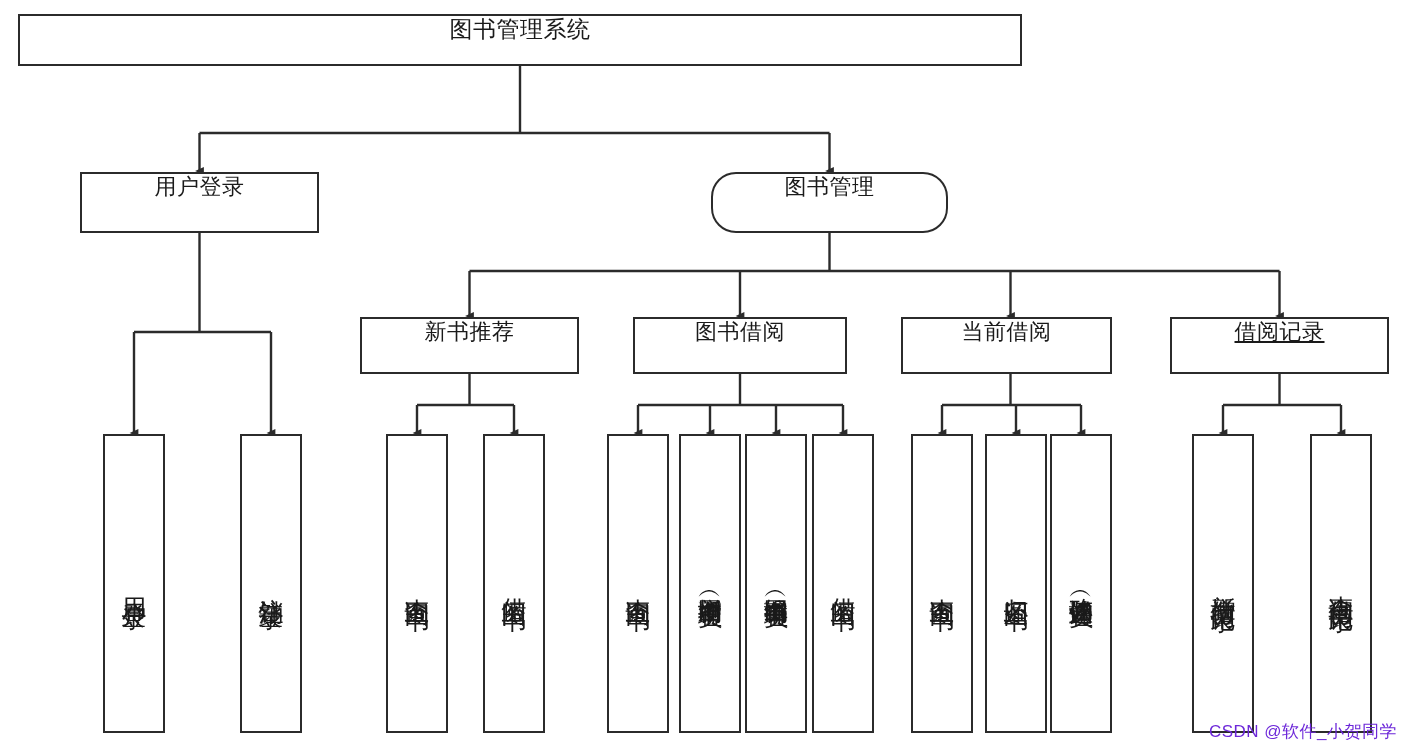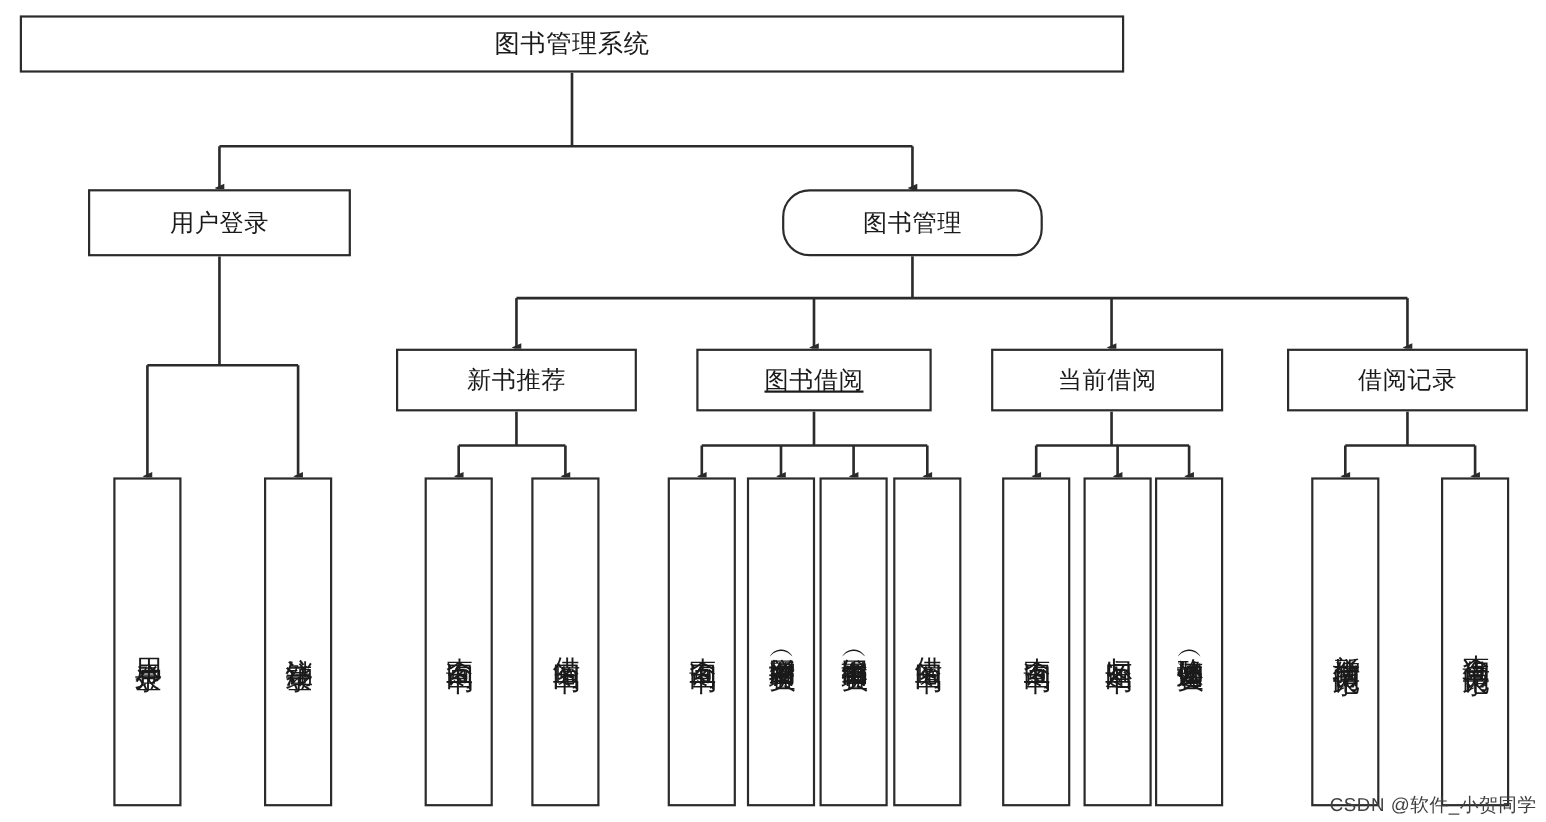--- a/index.html
+++ b/index.html
@@ -20,21 +20,20 @@
     left:0; top:0;
     width:1405px; height:747px;
     pointer-events:none;
   }
   .node{
     position:absolute;
     box-sizing:border-box;
     border:2px solid #2b2b2b;
     background:#ffffff;
     display:flex;
-    align-items:center;
     justify-content:center;
     color:#1a1a1a;
   }
   .node .label{
     display:block;
     text-align:center;
     line-height:1.18;
     color:#1a1a1a;
   }
   
@@ -61,21 +60,21 @@
   .node.vert.long .label{
     font-size:24px;
     letter-spacing:1px;
     max-height:292px;
   }
   .watermark{
     position:absolute;
     right:8px;
     bottom:4px;
     font-size:17px;
-    color:#404040;
+    color:#6d28d9;
     letter-spacing:0.5px;
     white-space:nowrap;
     font-family:"Liberation Sans","DejaVu Sans",sans-serif;
   }
 </style>
 </head>
 <body>
 
 <div id="canvas">
   <svg id="edges" viewBox="0 0 1405 747" width="1405" height="747" aria-hidden="true">
@@ -127,27 +126,27 @@
       </div>
       <div class="node horiz" id="node-user-login" style="left: 80px; top: 172px; width: 239px; height: 61px;">
         <span class="label">用户登录</span>
       </div>
       <div class="node horiz" id="node-book-manage" style="left: 711px; top: 172px; width: 237px; height: 61px; border-radius: 25px;">
         <span class="label">图书管理</span>
       </div>
       <div class="node horiz" id="node-new-book-rec" style="left: 360px; top: 317px; width: 219px; height: 57px;">
         <span class="label">新书推荐</span>
       </div>
-      <div class="node horiz" id="node-book-borrow" style="left: 633px; top: 317px; width: 214px; height: 57px; text-decoration: underline;">
+      <div class="node horiz" id="node-book-borrow" style="left: 633px; top: 317px; width: 214px; height: 57px;">
         <span class="label">图书借阅</span>
       </div>
       <div class="node horiz" id="node-current-borrow" style="left: 901px; top: 317px; width: 211px; height: 57px;">
         <span class="label">当前借阅</span>
       </div>
-      <div class="node horiz" id="node-borrow-record" style="left: 1170px; top: 317px; width: 219px; height: 57px;">
+      <div class="node horiz" id="node-borrow-record" style="left: 1170px; top: 317px; width: 219px; height: 57px; text-decoration: underline;">
         <span class="label">借阅记录</span>
       </div>
       <div class="node vert" id="node-leaf-user-login" style="left: 103px; top: 434px; width: 62px; height: 299px;">
         <span class="label">用户登录</span>
       </div>
       <div class="node vert" id="node-leaf-logout" style="left: 240px; top: 434px; width: 62px; height: 299px;">
         <span class="label">注销登录</span>
       </div>
       <div class="node vert" id="node-leaf-query-1" style="left: 386px; top: 434px; width: 62px; height: 299px;">
         <span class="label">查询图书</span>

